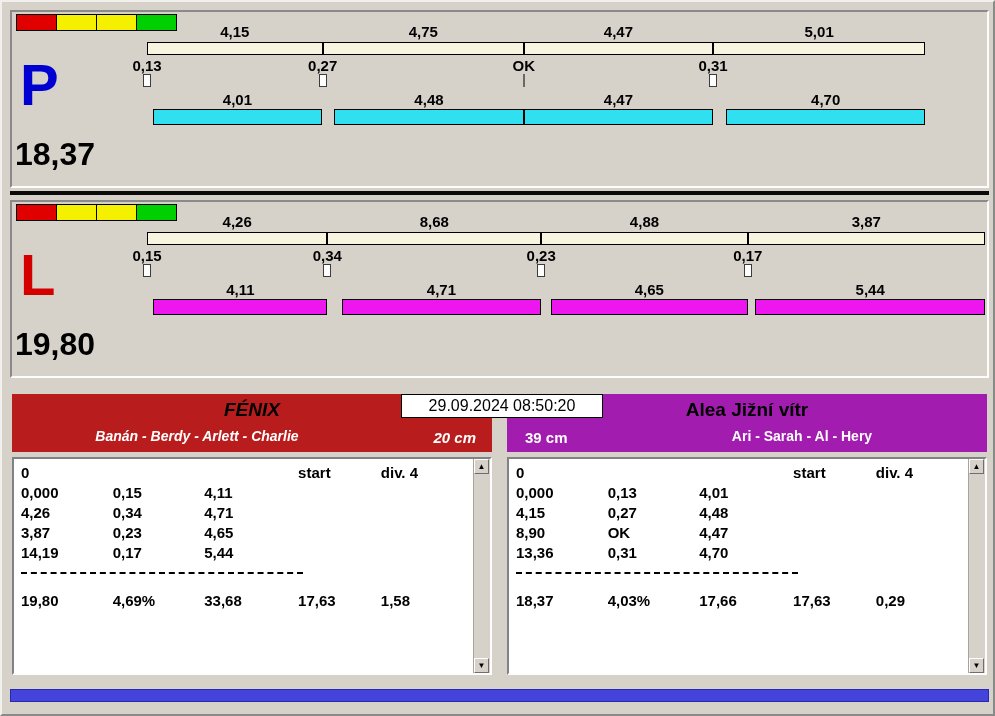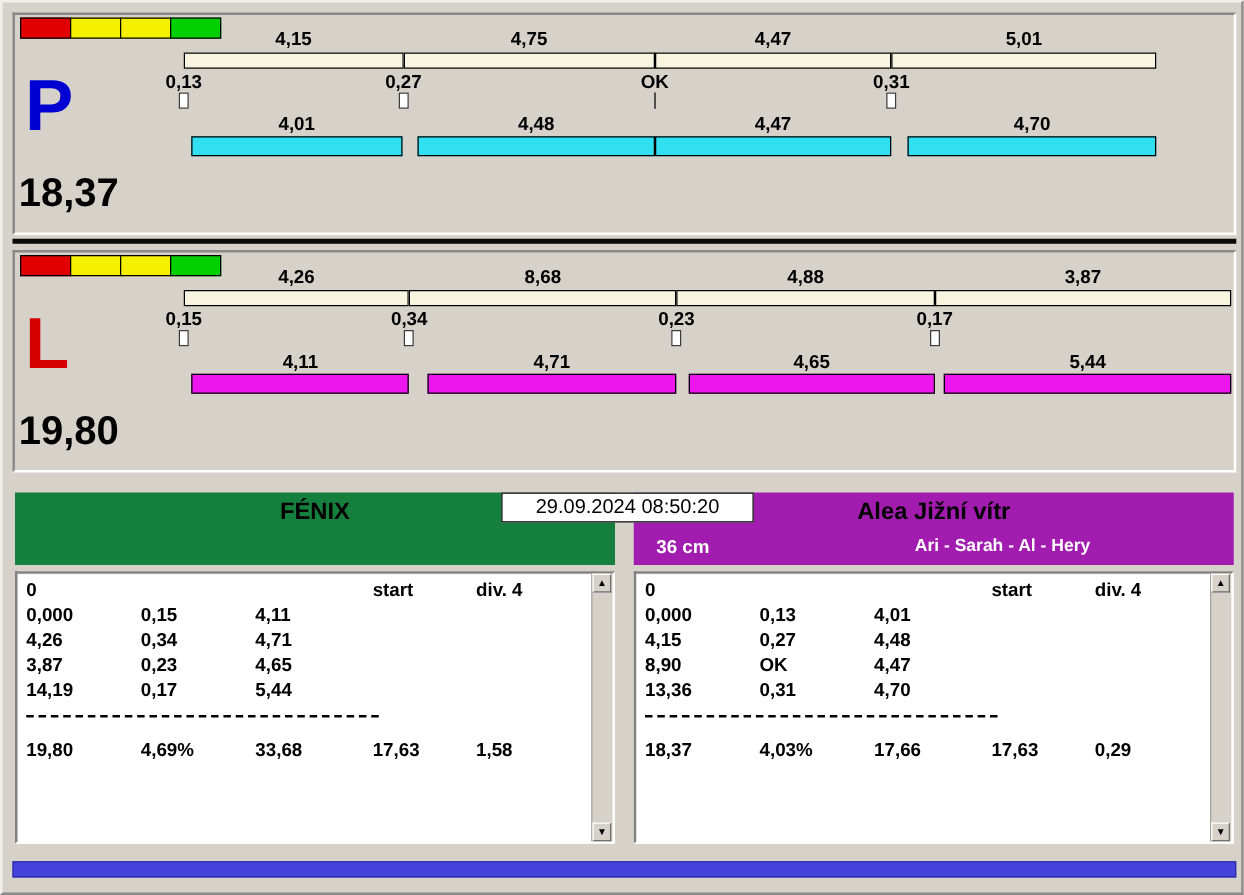--- a/index.html
+++ b/index.html
@@ -186,31 +186,35 @@
         <div class="tl-row row-run-bars">
           <div class="tl-seg run-seg" style="left: 0.756048%; width: 20.7157%; background: rgb(238, 22, 238);"></div>
           <div class="tl-seg run-seg" style="left: 23.1855%; width: 23.7399%; background: rgb(238, 22, 238);"></div>
           <div class="tl-seg run-seg" style="left: 48.0847%; width: 23.4375%; background: rgb(238, 22, 238);"></div>
           <div class="tl-seg run-seg" style="left: 72.379%; width: 27.4194%; background: rgb(238, 22, 238);"></div>
         </div>
       </div>
     <div class="lane-total">19,80</div>
   </div>
 
-  <div class="team-header team-left" style="background: #15803d;">
+  <div class="team-header team-left" style="background: #b91c1c; font-style: italic;">
     <div class="team-name">FÉNIX</div>
+    <div class="team-sub">
+      <div class="team-members">Banán - Berdy - Arlett - Charlie</div>
+      <div class="cm-badge">20 cm</div>
+    </div>
   </div>
 
   <div class="datetime-box">29.09.2024 08:50:20</div>
 
   <div class="team-header team-right" style="background: #a21caf;">
     <div class="team-name">Alea Jižní vítr</div>
     <div class="team-sub">
       <div class="team-members">Ari - Sarah - Al - Hery</div>
-      <div class="cm-badge">36 cm</div>
+      <div class="cm-badge">39 cm</div>
     </div>
   </div>
 
   <div class="result-table table-left">
     <div class="table-content">
         <div class="trow thead-row">
           <div class="tcell">0</div>
           <div class="tcell"></div>
           <div class="tcell"></div>
           <div class="tcell">start</div>

